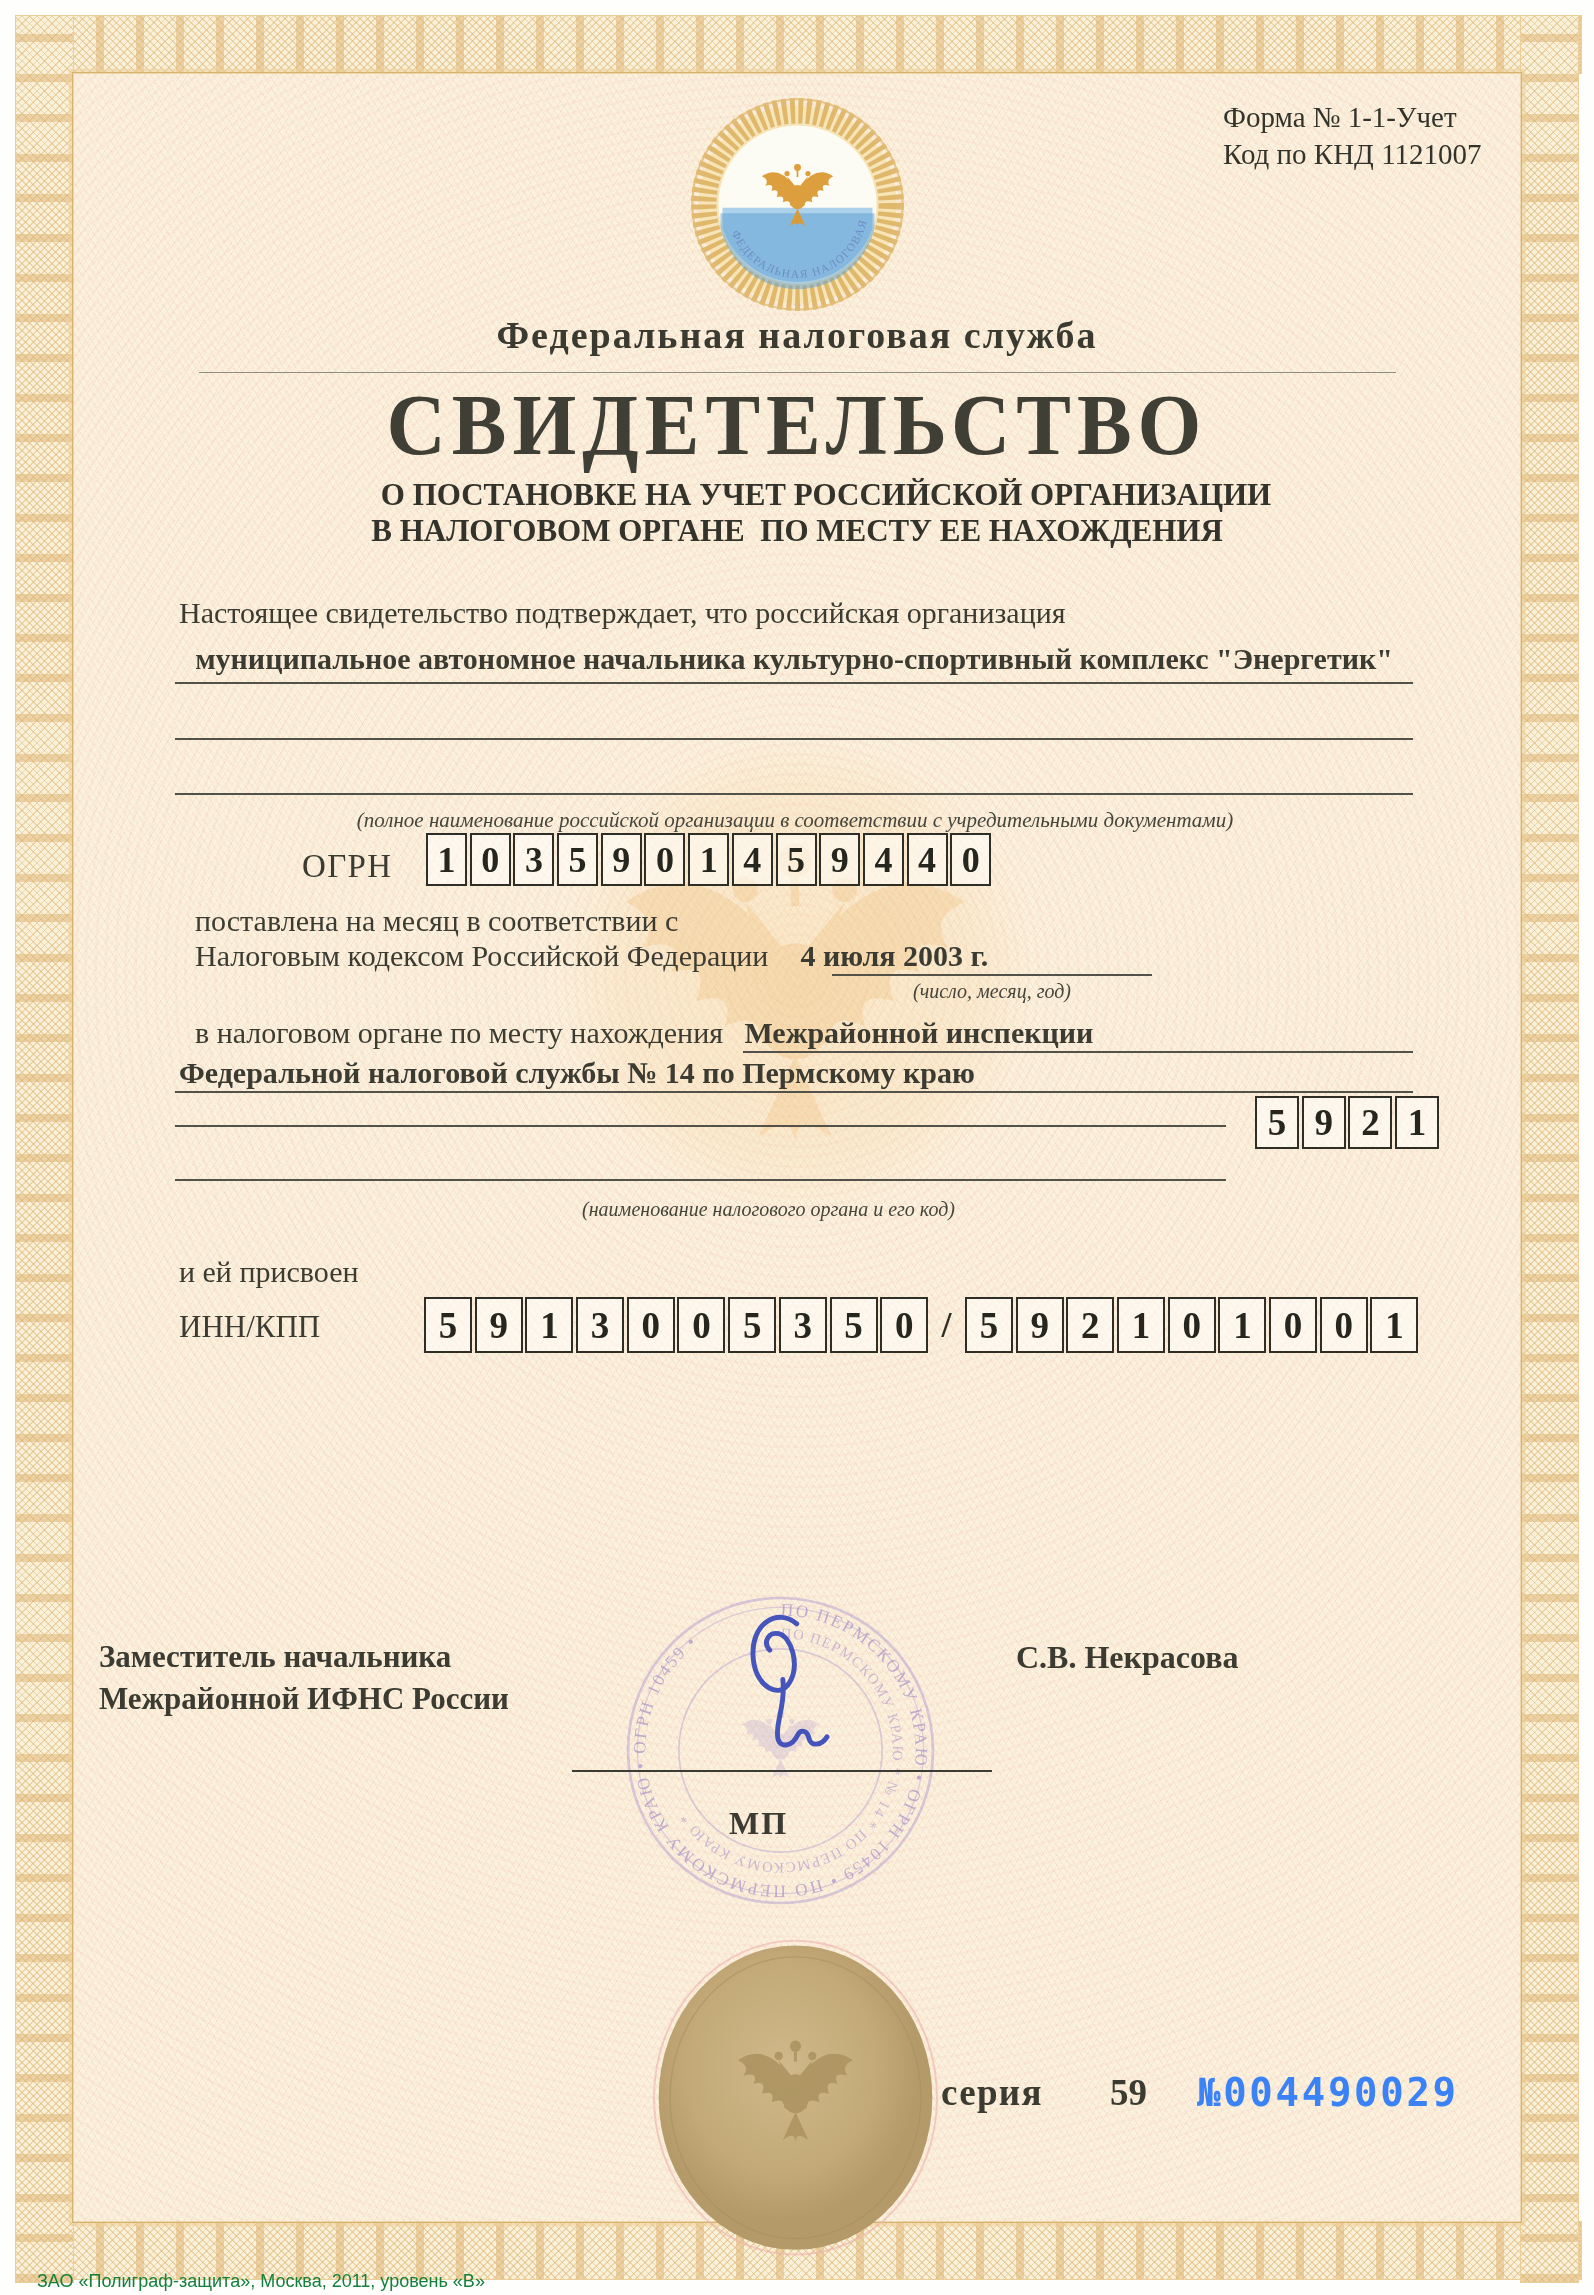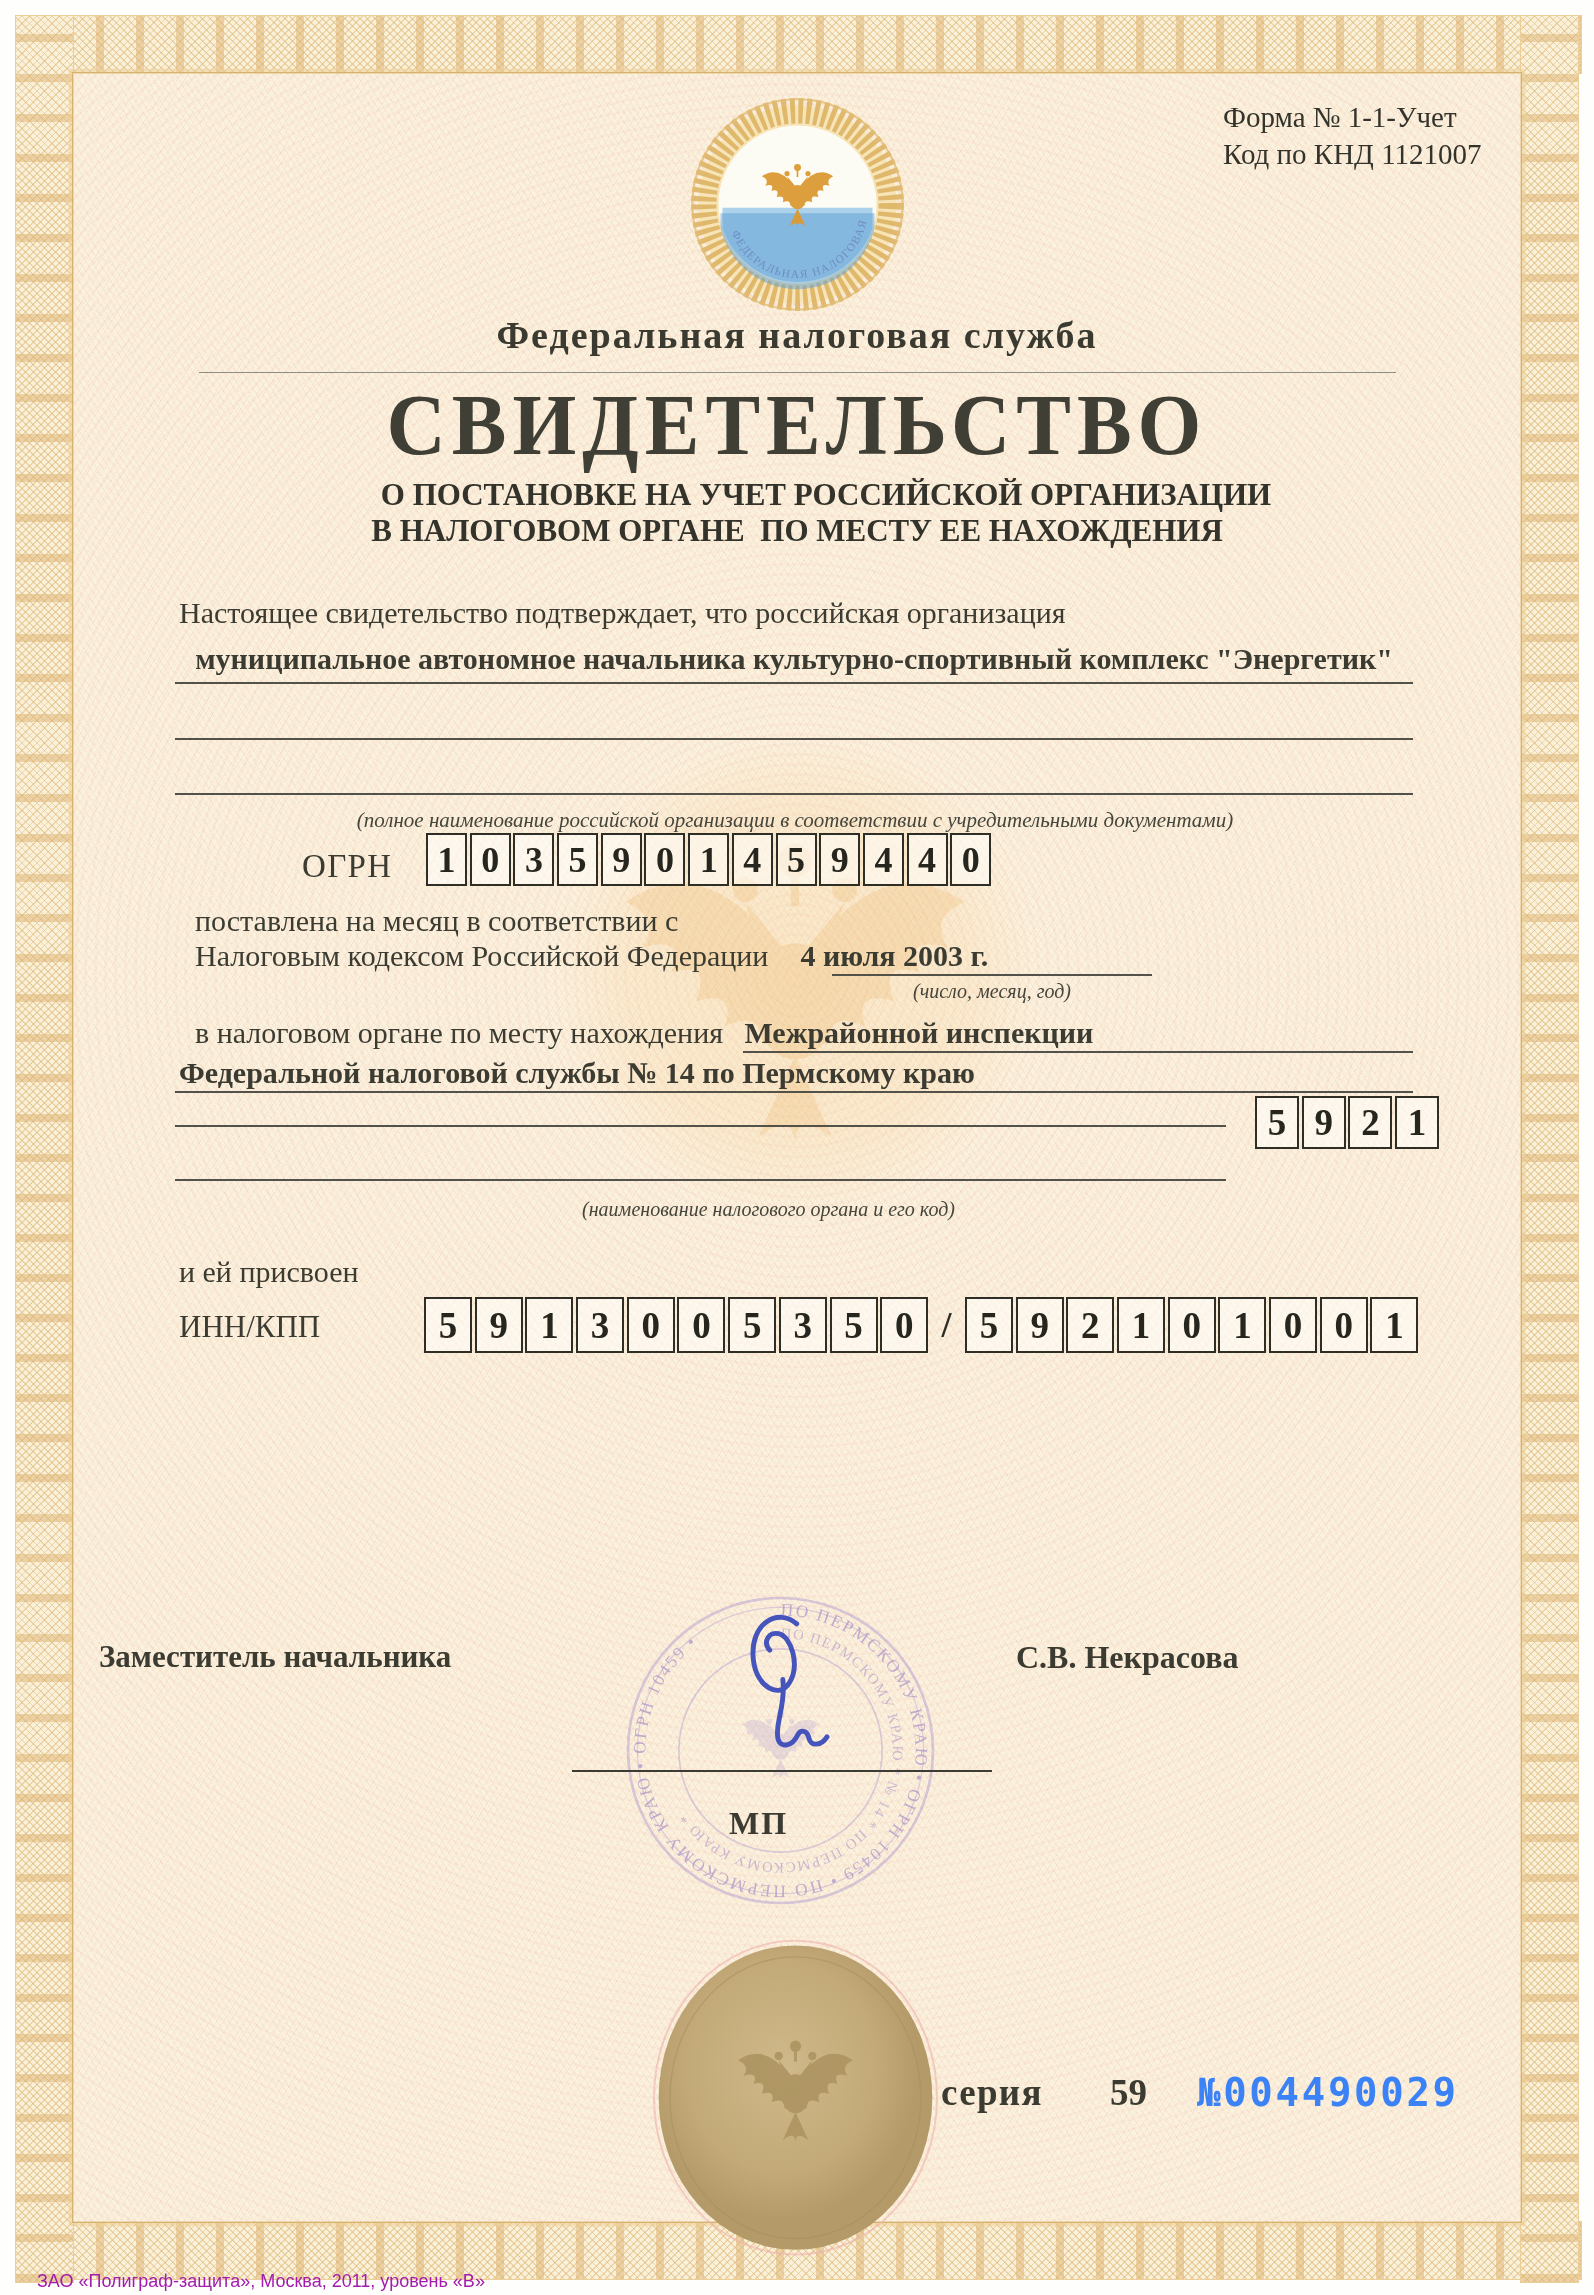--- a/index.html
+++ b/index.html
@@ -50,21 +50,21 @@
   
   .digits{position:absolute;display:flex;gap:2.7px;}
   .cell{box-sizing:border-box;border:2px solid #2e2e27;background:rgba(255,253,248,.6);
         display:flex;align-items:center;justify-content:center;
         font-weight:700;color:#26261f;}
   .cell.c62{width:41px;height:53px;font-size:36px;}
   .cell.c72{width:48px;height:56px;font-size:37px;}
   .cell.c66{width:44px;height:53px;font-size:37px;}
   .slash{align-self:center;font-size:36px;font-weight:700;padding:0 10.7px;color:#2e2e27;}
   .ocr{font-family:"DejaVu Sans Mono",monospace;font-weight:700;letter-spacing:2.7px;color:#3b82f6;}
-  .printnote{font-family:"Liberation Sans",sans-serif;font-size:18px;color:#a21caf;}
+  .printnote{font-family:"Liberation Sans",sans-serif;font-size:18px;color:#15803d;}
   .sig-line{position:absolute;border-bottom:2.7px solid #3c3c34;}
 </style>
 </head>
 <body>
 
 <svg width="0" height="0" style="position:absolute" aria-hidden="true">
   <defs>
     <symbol id="eagle" viewBox="0 0 100 100">
       <path d="M46 40 Q28 16 9 29 Q18 33 13 40 Q24 37 20 46 Q30 43 26 53 Q36 50 33 59 Q42 55 42 63 L47 65 Z"></path>
       <path d="M54 40 Q72 16 91 29 Q82 33 87 40 Q76 37 80 46 Q70 43 74 53 Q64 50 67 59 Q58 55 58 63 L53 65 Z"></path>
@@ -199,20 +199,21 @@
     <textPath href="#stampArcO">ПО ПЕРМСКОМУ КРАЮ • ОГРН 10459 • ПО ПЕРМСКОМУ КРАЮ • ОГРН 10459 •</textPath>
   </text>
   <path id="stampArcI" d="M240 72 A168 168 0 1 1 239.9 72" fill="none"></path>
   <text font-size="22" fill="#9b7fc4" letter-spacing="2" opacity=".6">
     <textPath href="#stampArcI">ПО ПЕРМСКОМУ КРАЮ * № 14 * ПО ПЕРМСКОМУ КРАЮ *</textPath>
   </text>
 </svg>
 
 <div class="t b" style="left:99px;top:1636px;font-size:31px;line-height:1.34;white-space:normal;width:468px;">
   <div>Заместитель начальника</div>
+  <div>Межрайонной ИФНС России</div>
 </div>
 
 <svg class="abs" style="left:695px;top:1601px;" width="174" height="180" viewBox="0 0 200 220">
   <path d="M118 28 C 96 8, 60 26, 65 72 C 69 106, 97 120, 109 100 C 122 79, 112 44, 96 40 C 84 37, 76 50, 85 60 M101 96 C 105 128, 91 150, 95 168 C 98 181, 113 177, 119 164 C 123 156, 131 158, 133 168 C 135 178, 148 177, 155 166" fill="none" stroke="#3548b8" stroke-width="6" stroke-linecap="round" opacity=".92"></path>
 </svg>
 
 <div class="sig-line" style="left:572px;top:1770px;width:420px;"></div>
 <div class="t b" style="left:1016px;top:1639px;font-size:32px;">С.В. Некрасова</div>
 <div class="t b" style="left:729px;top:1805px;font-size:32px;letter-spacing:2px;">МП</div>
 

